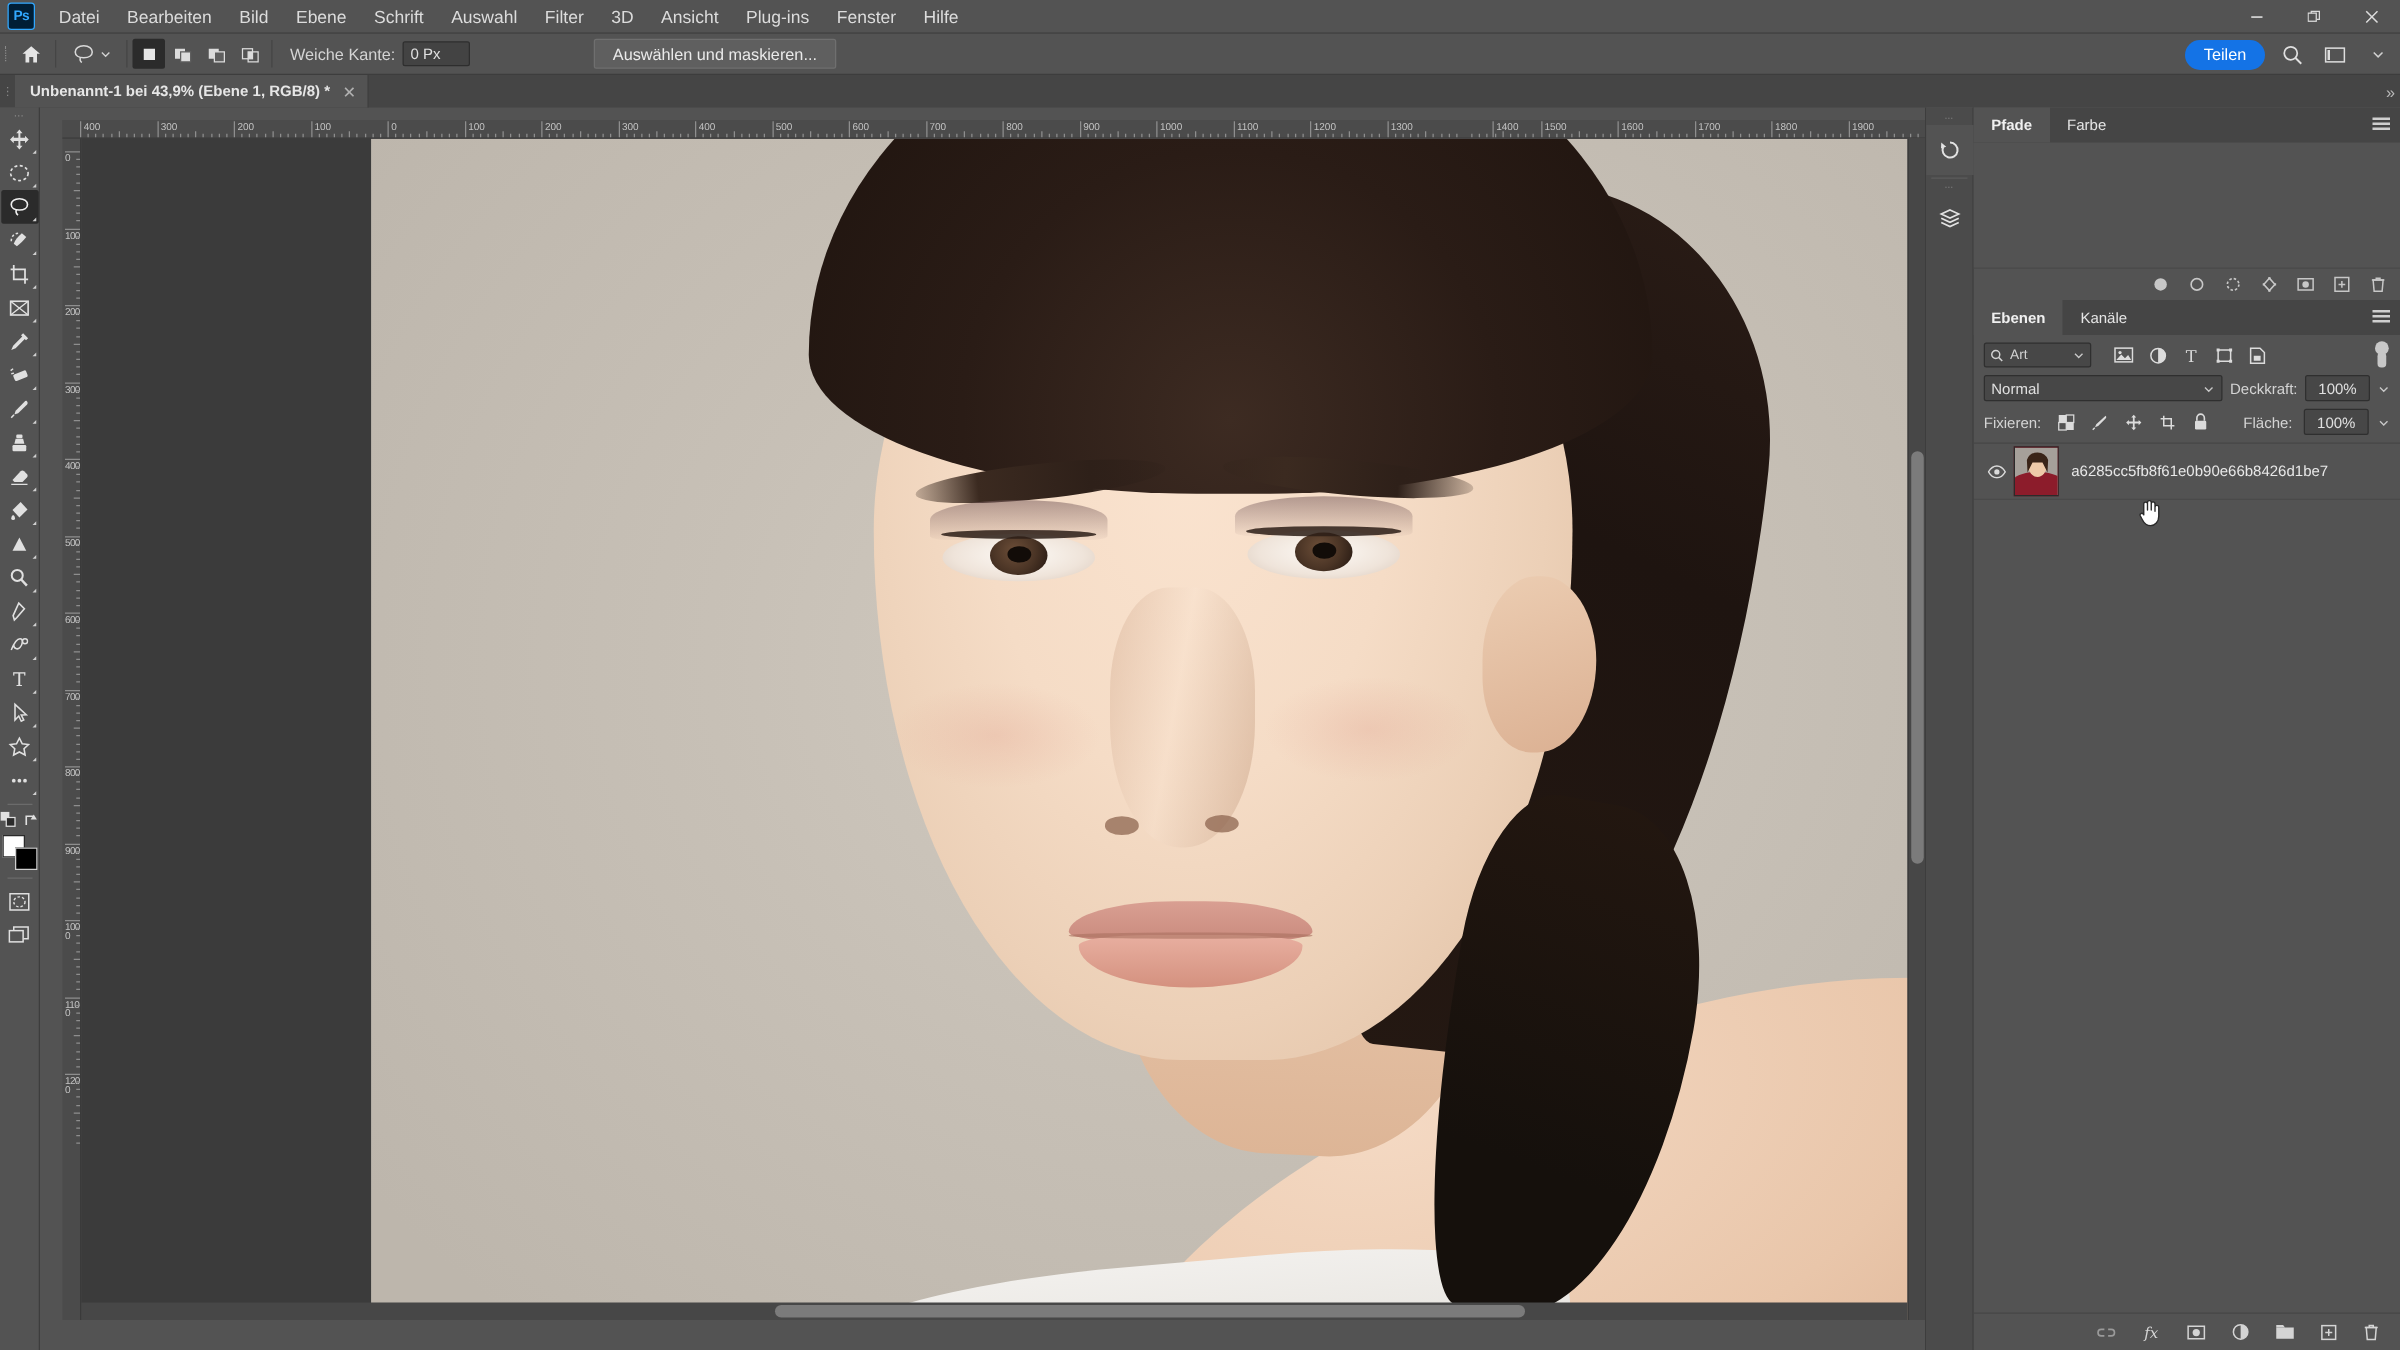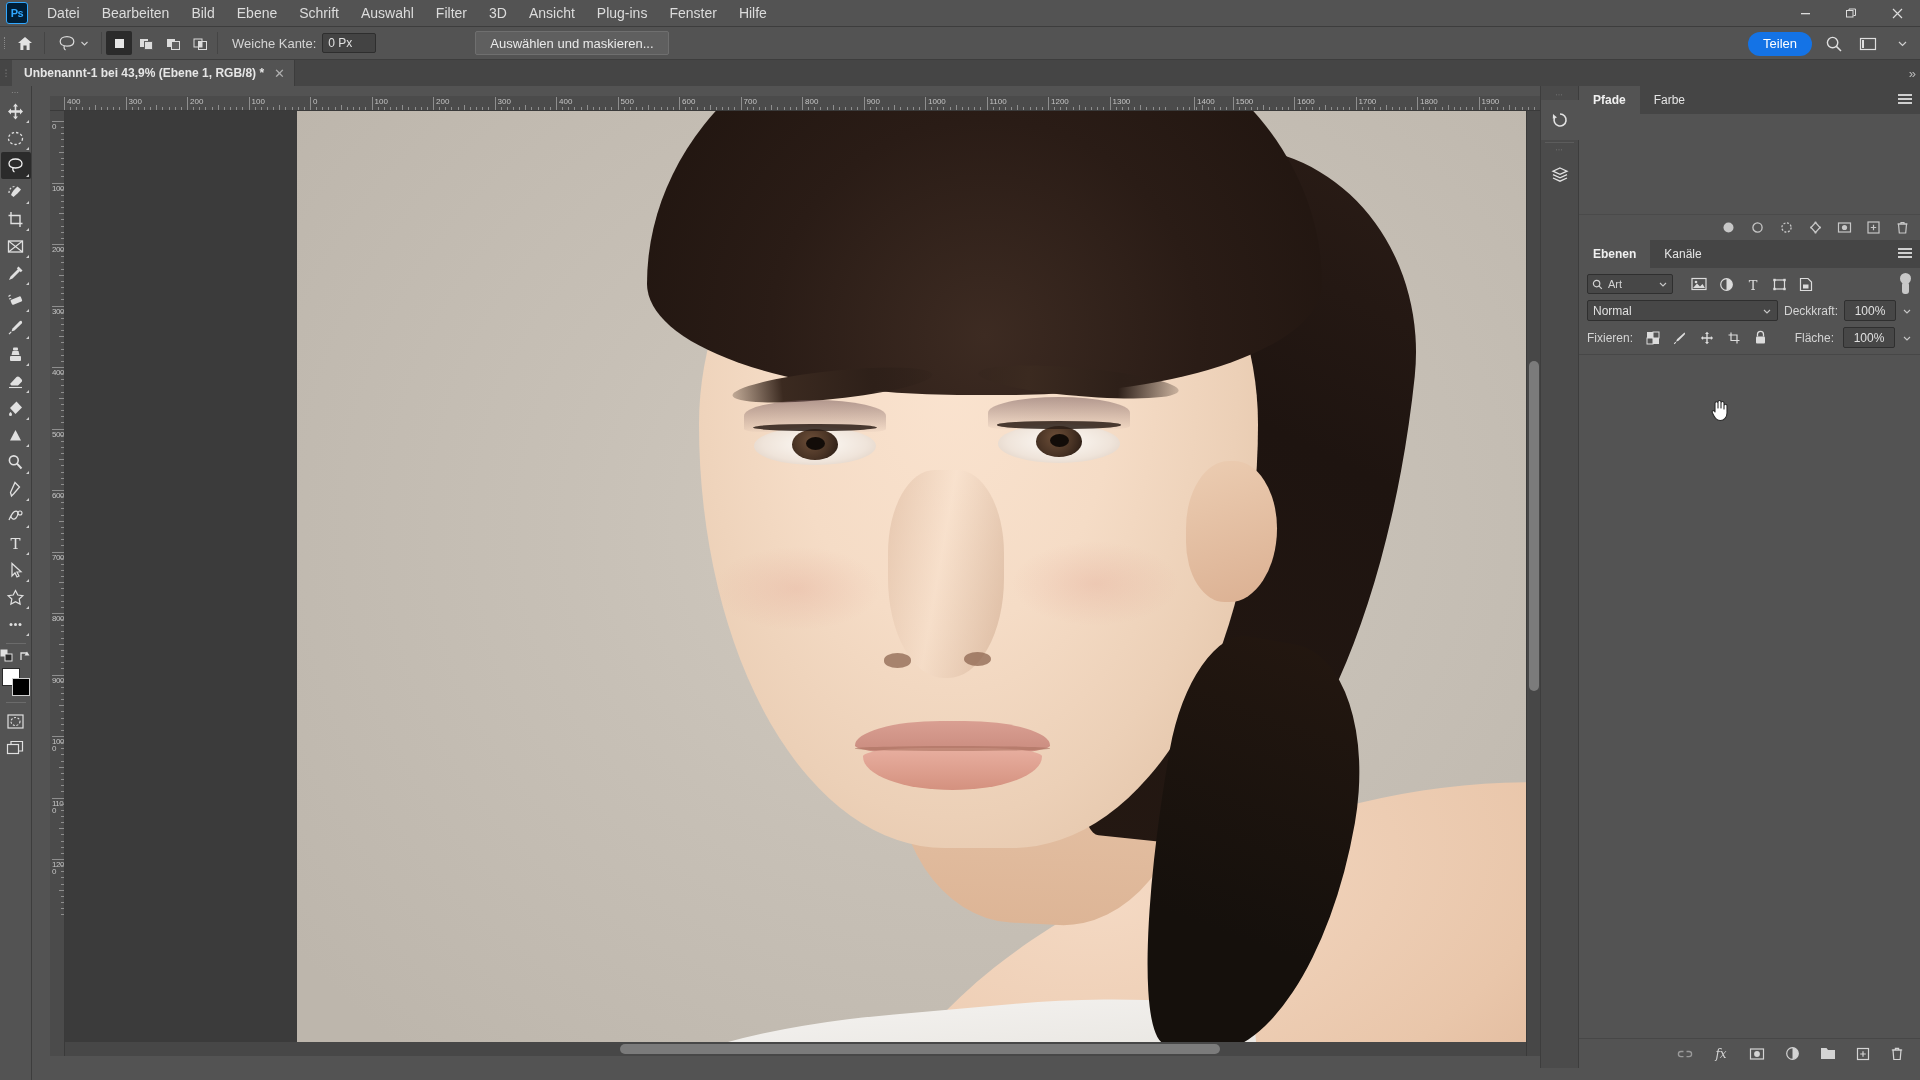--- a/index.html
+++ b/index.html
@@ -161,21 +161,21 @@
   .hthumb{position:absolute;left:555px;top:2px;width:600px;height:10px;background:#7b7b7b;border-radius:5px;}
 
   
   .statusbar{position:absolute;left:0;bottom:0;right:380px;height:24px;background:#4a4a4a;
      border-top:1px solid #3a3a3a;display:flex;align-items:center;font-size:12px;color:#d0d0d0;}
   .sb-zoom{width:66px;padding-left:12px;}
   .sb-sep{width:1px;height:14px;background:#636363;margin:0 10px;}
   .sb-arrow{color:#bdbdbd;font-size:11px;padding:0 5px;}
 
   
-  .rightpanel{position:absolute;right:0;top:86px;width:380px;bottom:12px;background:#535353;
+  .rightpanel{position:absolute;right:0;top:86px;width:380px;bottom:0;background:#535353;
      border-left:1px solid #3d3d3d;display:flex;}
   .railstrip{width:38px;background:#4b4b4b;border-right:1px solid #3d3d3d;padding-top:4px;}
   .railgrip{height:10px;display:flex;align-items:center;justify-content:center;color:#8f8f8f;font-size:7px;letter-spacing:1px;}
   .railbtn{width:38px;height:40px;display:flex;align-items:center;justify-content:center;}
   .railbtn.active{background:#535353;}
   .raildiv{height:1px;background:#5c5c5c;margin:2px 4px;}
   .panels{flex:1;display:flex;flex-direction:column;}
 
   .panelgroup{background:#535353;}
   .paneltabs{height:28px;background:#454545;display:flex;align-items:flex-end;position:relative;}
@@ -1089,20 +1089,37 @@
               <rect x="2" y="6.5" width="9" height="7" rx="1" fill="#dcdcdc"></rect>
             </svg>
           <span class="lbl" style="margin-left:auto;">Fläche:</span>
           <div class="numfield" style="margin-left:-4px;">100%</div>
           <svg width="10" height="10" viewBox="0 0 10 10" style="margin-left:-6px;">
               <path d="M2 4 L5 7 L8 4" fill="none" stroke="#c8c8c8" stroke-width="1.1"></path>
             </svg>
         </div>
 
         <div class="layerlist" id="layerlist">
+            <div class="layerrow">
+              <div class="eyecell">
+                <svg width="15" height="11" viewBox="0 0 15 11">
+                  <path d="M7.5 0.8 C11.5 0.8 14.2 5.5 14.2 5.5 S11.5 10.2 7.5 10.2 S0.8 5.5 0.8 5.5 S3.5 0.8 7.5 0.8 Z" fill="none" stroke="#dadada" stroke-width="1.1"></path>
+                  <circle cx="7.5" cy="5.5" r="2.1" fill="#dadada"></circle>
+                </svg>
+              </div>
+              <div class="thumb" style="background: rgb(138, 31, 44);">
+                <svg viewBox="0 0 36 40" width="36" height="40">
+                  <rect width="36" height="40" fill="#a6a09a"></rect>
+                  <path d="M0 24 C8 18 28 18 36 24 V40 H0 Z" fill="#8c1c2b"></path>
+                  <ellipse cx="18" cy="14" rx="7.5" ry="9.5" fill="#eec9a8"></ellipse>
+                  <path d="M9.5 10 A9 9 0 0 1 26.5 10 L26 20 L22 12 H14 L10 20 Z" fill="#3a2418"></path>
+                </svg>
+              </div>
+              <div class="layername">a6285cc5fb8f61e0b90e66b8426d1be7</div>
+            </div>
           </div>
 
         <div class="layerfoot">
           <svg width="16" height="14" viewBox="0 0 16 14">
               <path d="M6.5 4.5 H4 A2.6 2.6 0 0 0 4 9.7 H6.5" fill="none" stroke="#9a9a9a" stroke-width="1.3"></path>
               <path d="M9.5 4.5 H12 A2.6 2.6 0 0 1 12 9.7 H9.5" fill="none" stroke="#9a9a9a" stroke-width="1.3"></path>
             </svg>
           <svg width="16" height="15" viewBox="0 0 16 15">
               <text x="8" y="12" font-size="12" font-style="italic" font-family="DejaVu Serif, serif" fill="#d4d4d4" text-anchor="middle">fx</text>
             </svg>

